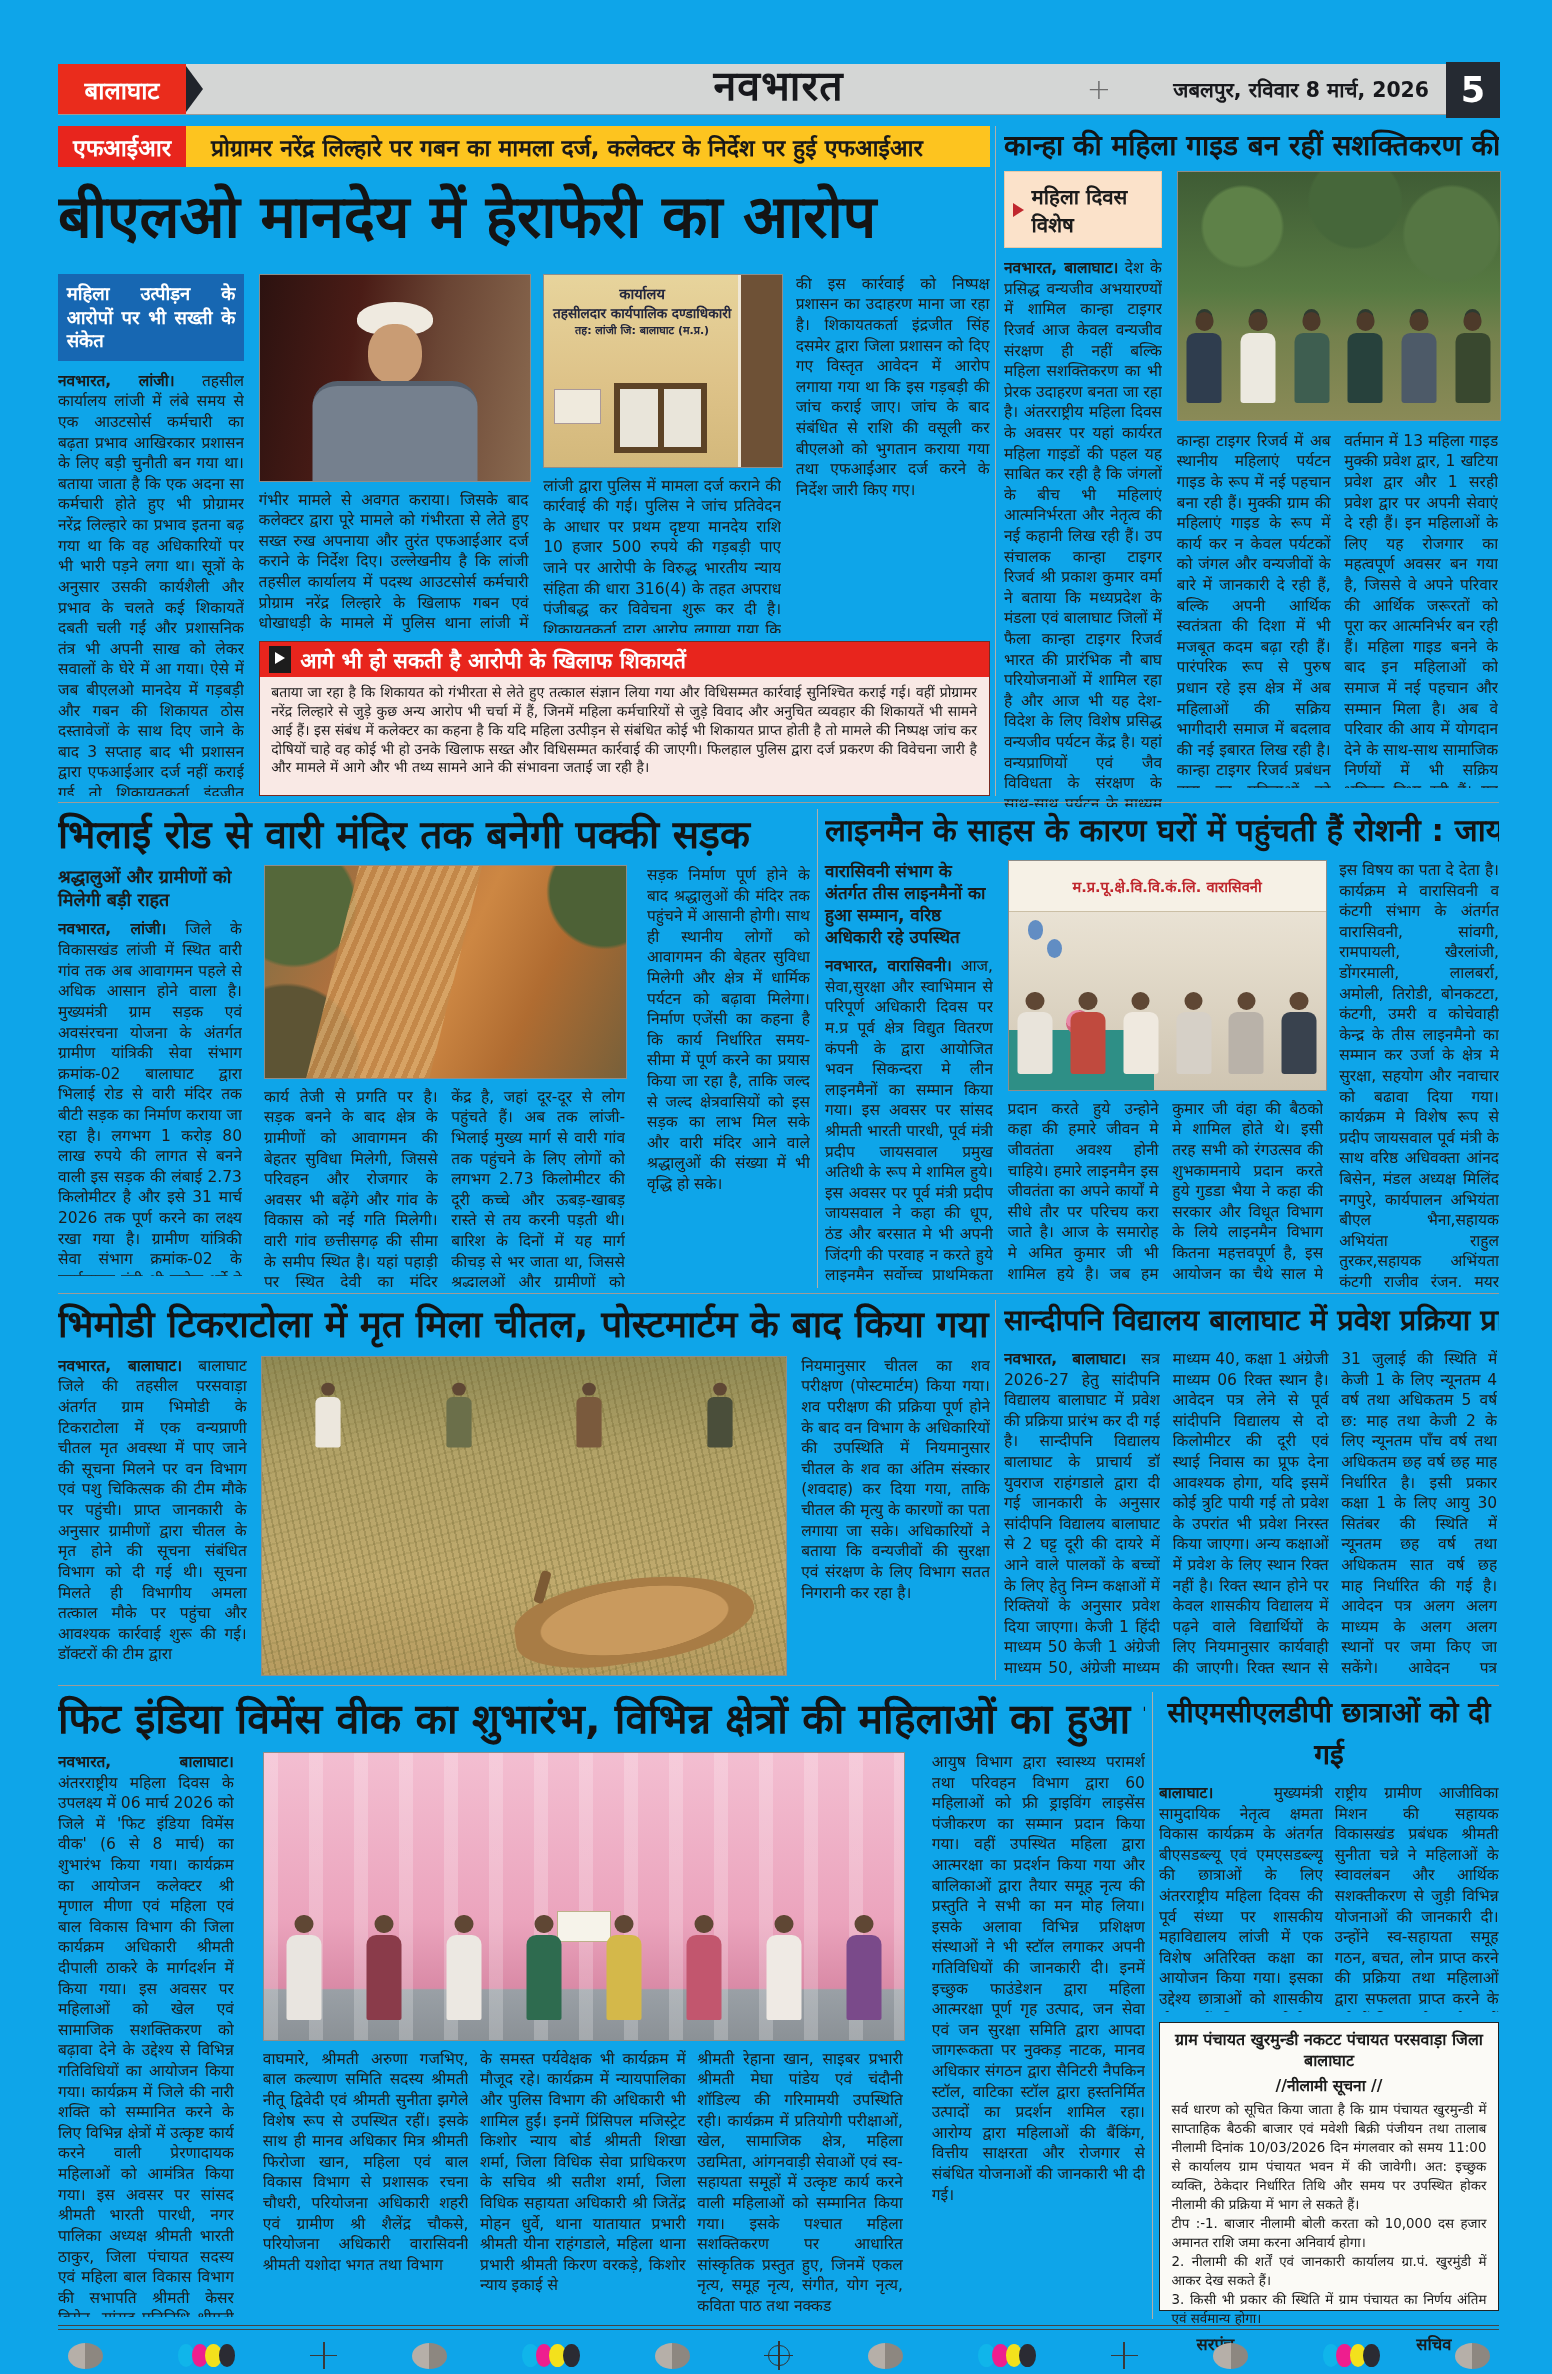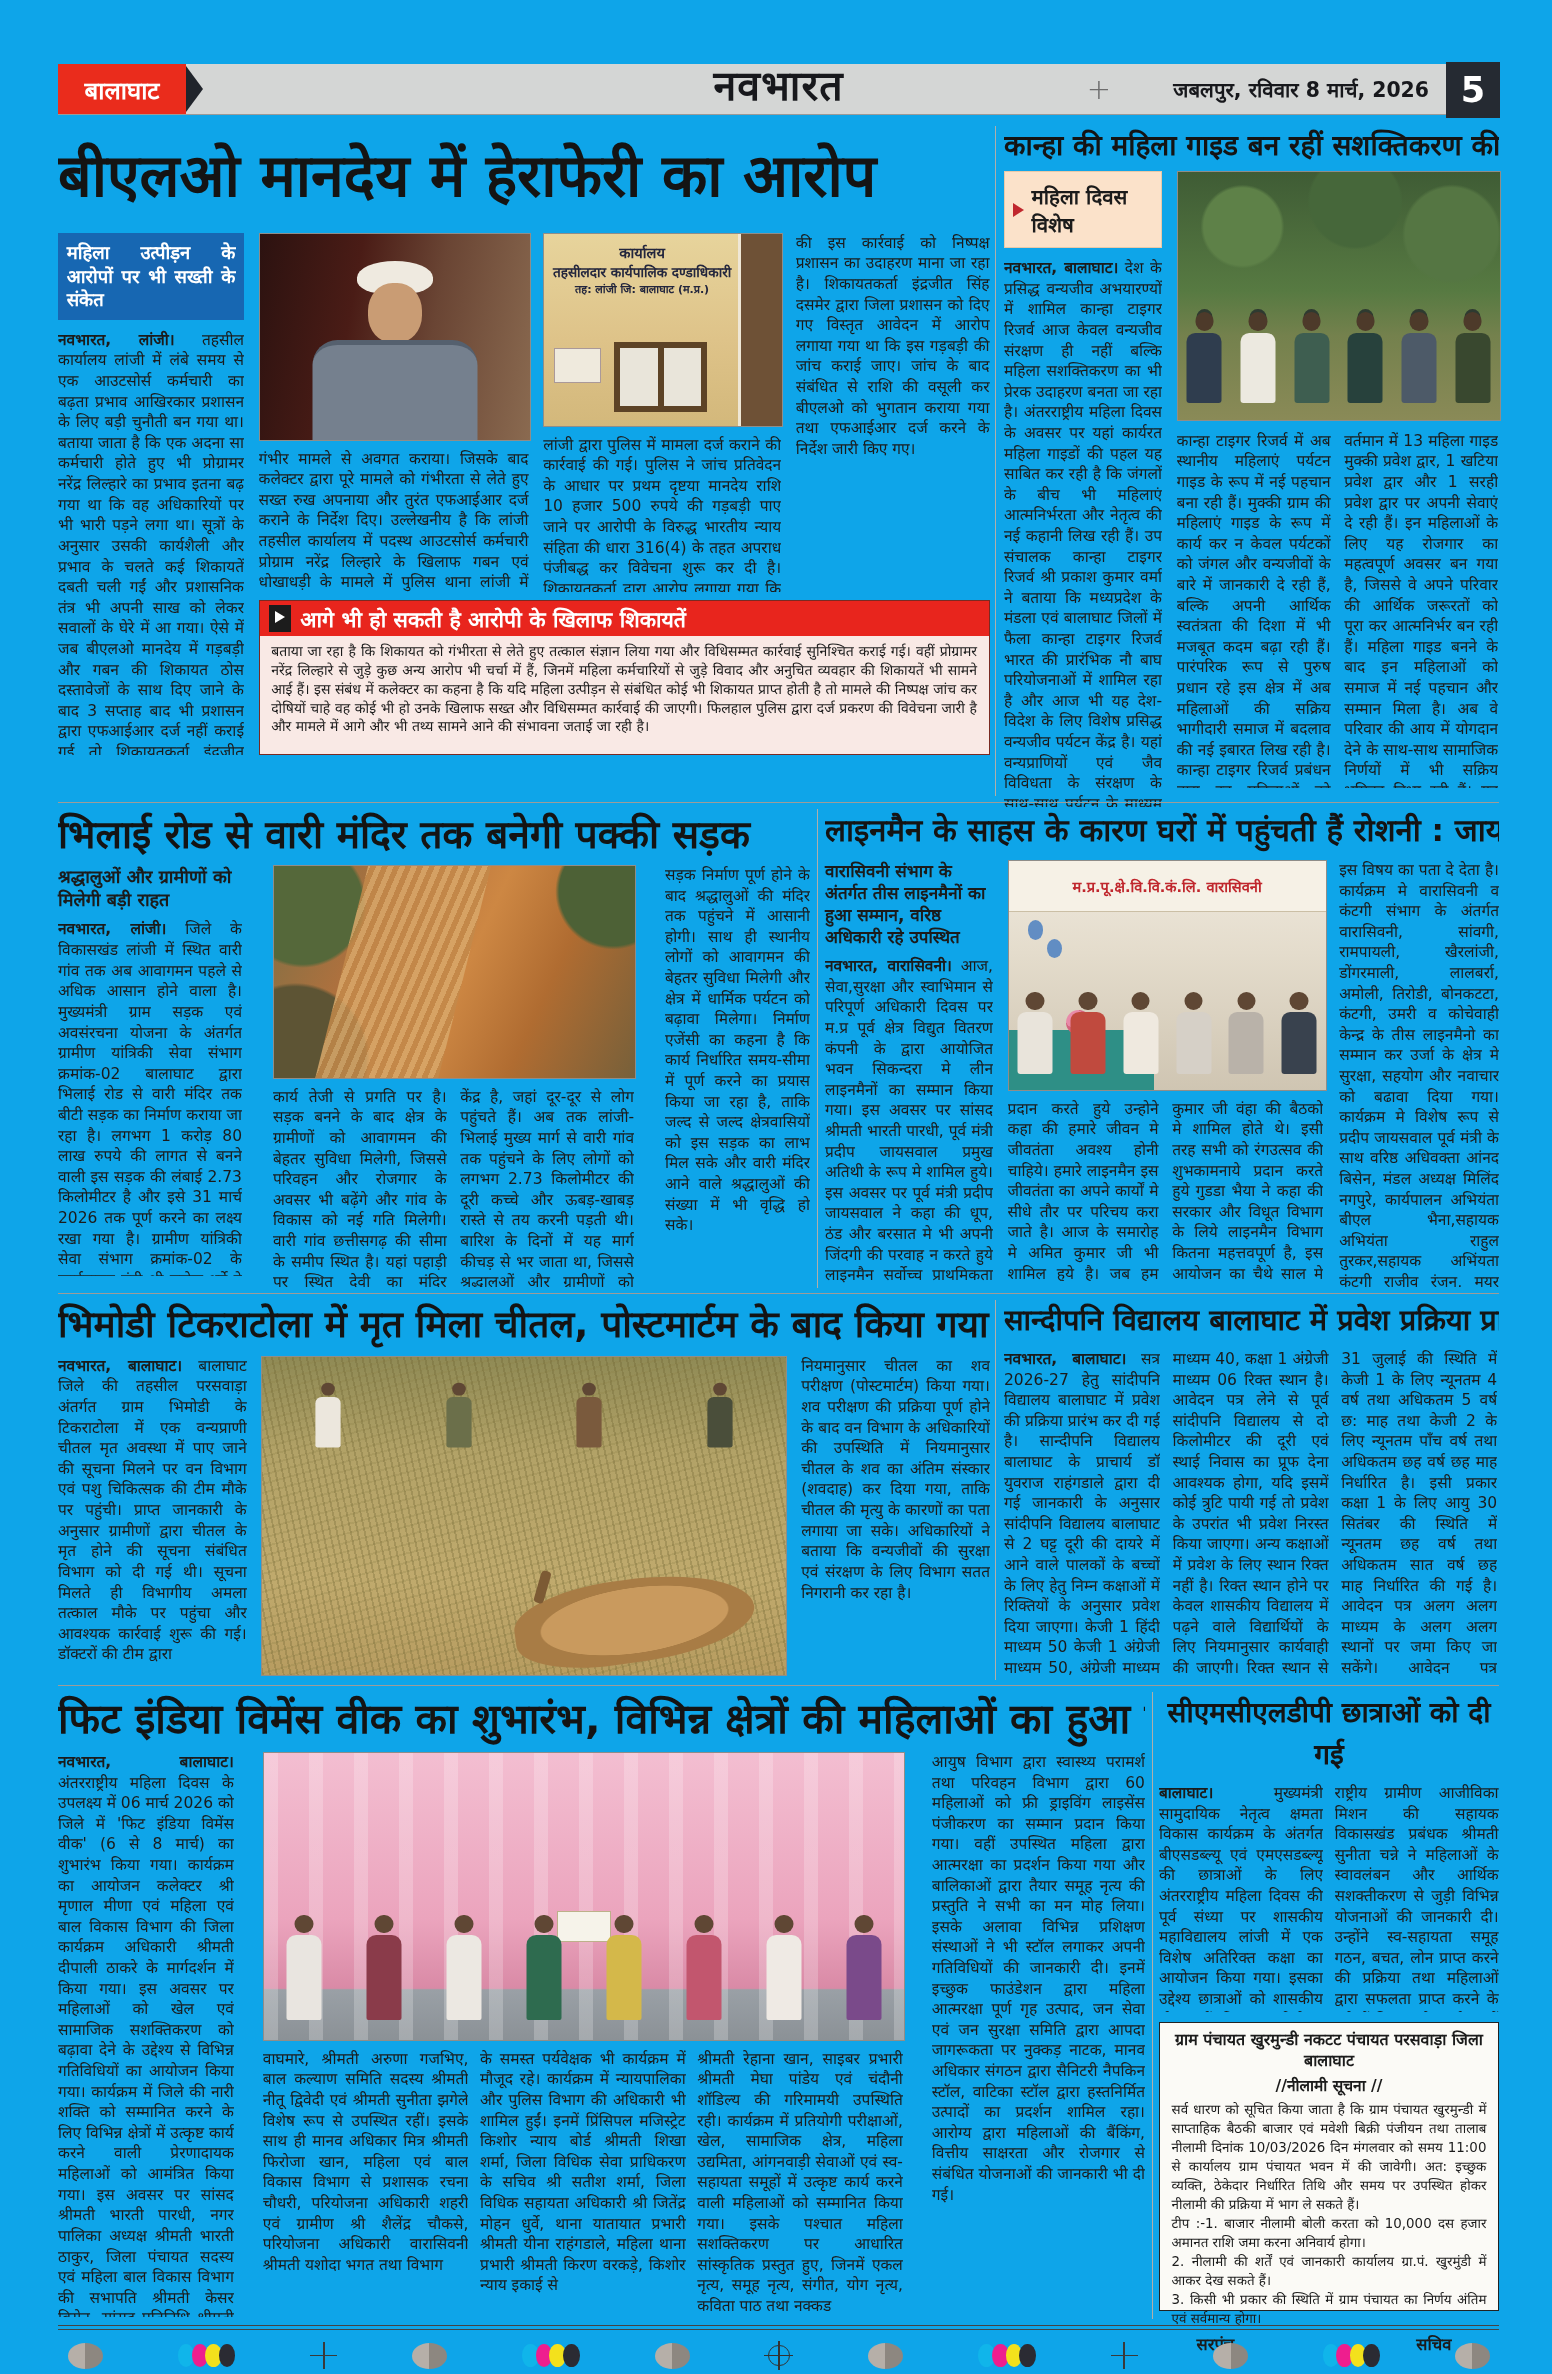--- a/index.html
+++ b/index.html
@@ -173,20 +173,24 @@
     <div class="edition-arrow"></div>
     <div class="masthead">नवभारत</div>
     <div class="foldmark">+</div>
     <div class="dateline">जबलपुर, रविवार 8 मार्च, 2026</div>
     <div class="pagenum">5</div>
   </div>
 
   <div class="band" style="top:126px;height:670px;">
 
     <div class="abs" style="left:0;top:0;width:932px;height:670px;">
+      <div class="kicker">
+        <div class="kicker-label">एफआईआर</div>
+        <div class="kicker-bar">प्रोग्रामर नरेंद्र लिल्हारे पर गबन का मामला दर्ज, कलेक्टर के निर्देश पर हुई एफआईआर</div>
+      </div>
       <div class="hl hl-fir">बीएलओ मानदेय में हेराफेरी का आरोप</div>
 
       <div class="row" style="margin-top:3.9px;gap:14.6px;height:522px;">
         <div class="col" style="width:186px;height:522px;">
           <div class="bluebox">महिला उत्पीड़न के आरोपों पर भी सख्ती के संकेत</div>
           <span class="lead">नवभारत, लांजी।</span>
           <span>तहसील कार्यालय लांजी में लंबे समय से एक आउटसोर्स कर्मचारी का बढ़ता प्रभाव आखिरकार प्रशासन के लिए बड़ी चुनौती बन गया था। बताया जाता है कि एक अदना सा कर्मचारी होते हुए भी प्रोग्रामर नरेंद्र लिल्हारे का प्रभाव इतना बढ़ गया था कि वह अधिकारियों पर भी भारी पड़ने लगा था। सूत्रों के अनुसार उसकी कार्यशैली और प्रभाव के चलते कई शिकायतें दबती चली गईं और प्रशासनिक तंत्र भी अपनी साख को लेकर सवालों के घेरे में आ गया। ऐसे में जब बीएलओ मानदेय में गड़बड़ी और गबन की शिकायत ठोस दस्तावेजों के साथ दिए जाने के बाद 3 सप्ताह बाद भी प्रशासन द्वारा एफआईआर दर्ज नहीं कराई गई तो शिकायतकर्ता इंद्रजीत दसमेर द्वारा कलेक्टर एवं जिला निर्वाचन अधिकारी मृणाल मीना को इस</span>
         </div>
 
         <div style="width:731px;">
@@ -277,21 +281,21 @@
       </div>
     </div>
     <div class="vrule" style="left:937px;top:0;height:670px;position:absolute;"></div>
   </div>
   <div class="hrule" style="top:802px;"></div>
 
   <div class="band" style="top:809px;height:479px;">
 
     <div class="abs" style="left:0;top:0;width:752px;height:479px;">
       <div class="hl" style="font-size:39px;height:52px;line-height:1.35;white-space:nowrap;">भिलाई रोड से वारी मंदिर तक बनेगी पक्की सड़क</div>
-      <div class="row" style="gap:31px;height:423px;margin-top:3.9px;">
+      <div class="row" style="gap:22px;height:423px;margin-top:3.9px;">
         <div style="width:184px;">
           <div class="subhead">श्रद्धालुओं और ग्रामीणों को मिलेगी बड़ी राहत</div>
           <div class="col" style="width:184px;height:357px;">
             <span class="lead">नवभारत, लांजी।</span>
             <span>जिले के विकासखंड लांजी में स्थित वारी गांव तक अब आवागमन पहले से अधिक आसान होने वाला है। मुख्यमंत्री ग्राम सड़क एवं अवसंरचना योजना के अंतर्गत ग्रामीण यांत्रिकी सेवा संभाग क्रमांक-02 बालाघाट द्वारा भिलाई रोड से वारी मंदिर तक बीटी सड़क का निर्माण कराया जा रहा है। लगभग 1 करोड़ 80 लाख रुपये की लागत से बनने वाली इस सड़क की लंबाई 2.73 किलोमीटर है और इसे 31 मार्च 2026 तक पूर्ण करने का लक्ष्य रखा गया है। ग्रामीण यांत्रिकी सेवा संभाग क्रमांक-02 के कार्यपालन यंत्री श्री मनोज धुर्वे ने बताया कि वर्तमान में सड़क निर्माण का डब्ल्यूएमएम</span>
           </div>
         </div>
         <div style="width:361px;">
           <div class="photo photo-road" style="width:361px;height:212px;">
             <div class="road-strip"></div>

